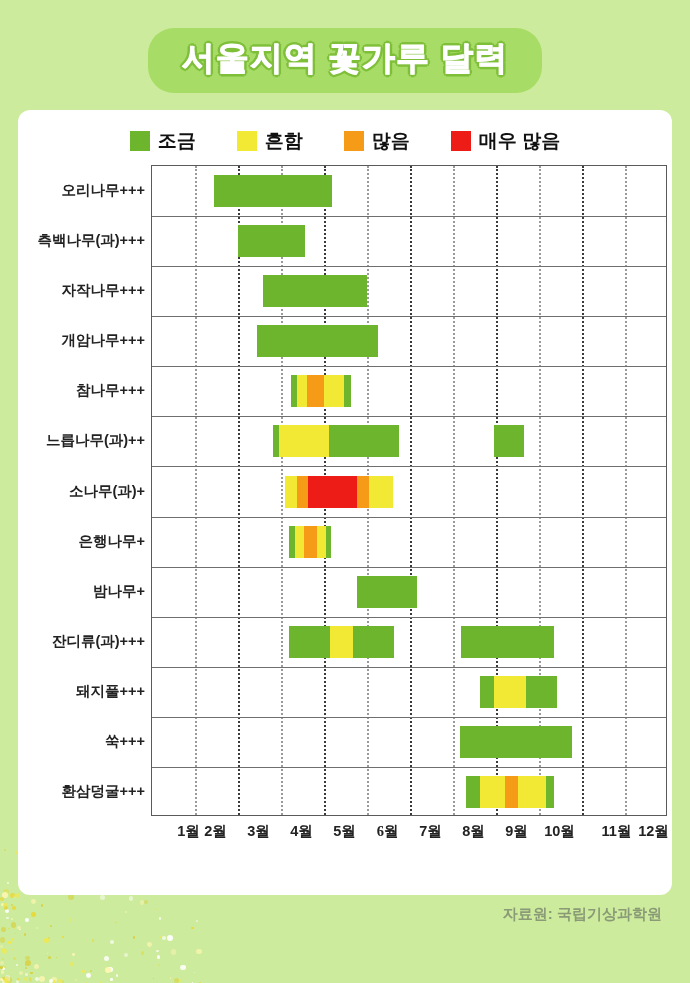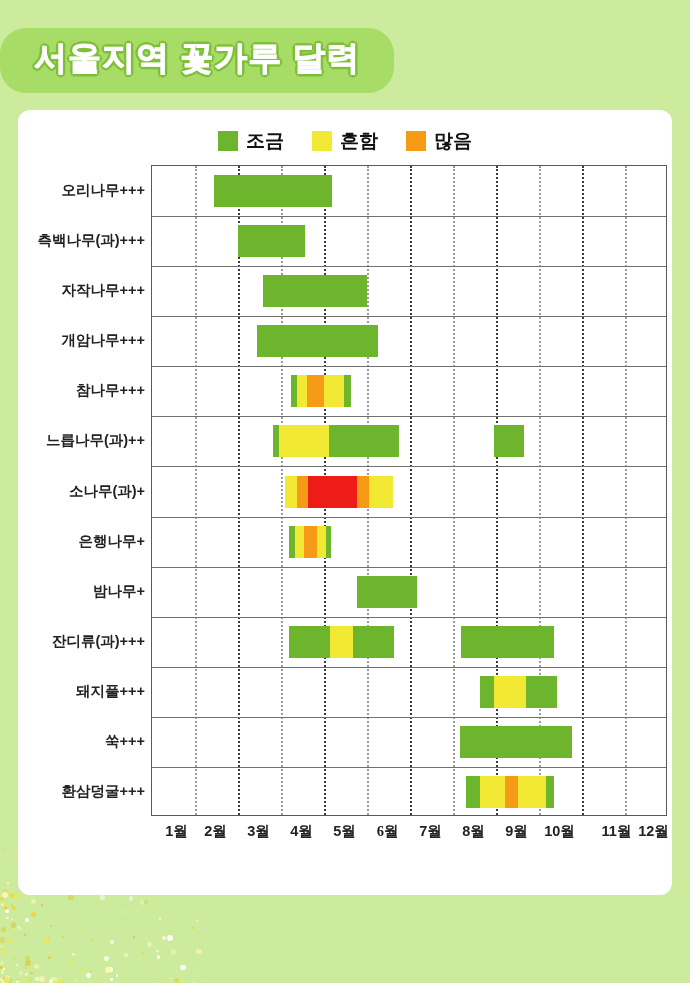--- a/index.html
+++ b/index.html
@@ -9,21 +9,21 @@
     background:#cdeb9c;
     font-family:"Liberation Sans","DejaVu Sans",sans-serif;
     overflow:hidden;position:relative;
   }
 
   
   .speckles{position:absolute;left:0;bottom:0;width:220px;height:150px;pointer-events:none;overflow:hidden;}
   .sp{position:absolute;border-radius:50%;}
 
   
-  .title-wrap{position:absolute;left:0;top:28px;width:690px;}
+  .title-wrap{position:absolute;left:0;top:28px;width:690px;text-align:center;}
   .title-pill{
     display:inline-block;
     background:#a7dd66;
     border-radius:26px;
     padding:8px 34px 12px 34px;
   }
   .title-text{
     font-size:33px;font-weight:bold;color:#ffffff;
     letter-spacing:1px;
     -webkit-text-stroke:1px #ffffff;
@@ -34,21 +34,21 @@
 
   
   .card{
     position:absolute;left:18px;top:110px;width:654px;height:785px;
     background:#ffffff;border-radius:12px;
   }
 
   
   .legend{
     position:absolute;left:0;top:18px;width:654px;
-    display:flex;justify-content:center;align-items:center;gap:28px;
+    display:flex;justify-content:center;align-items:center;gap:41px;
   }
   .legend-item{display:flex;align-items:center;gap:8px;}
   .legend-sw{width:20px;height:20px;display:block;}
   .legend-lb{font-size:19px;font-weight:bold;color:#111;}
 
   
   .chart{position:absolute;left:133px;top:55px;width:516px;height:651px;}
   .plot{position:absolute;left:0;top:0;width:516px;height:651px;
         border:1px solid #5a5a5a;box-sizing:border-box;}
   .vline{position:absolute;top:0;bottom:0;width:0;
@@ -251,20 +251,24 @@
         <span class="legend-lb">조금</span>
       </div>
       <div class="legend-item">
         <span class="legend-sw" style="background: rgb(242, 233, 53);"></span>
         <span class="legend-lb">흔함</span>
       </div>
       <div class="legend-item">
         <span class="legend-sw" style="background: rgb(245, 155, 24);"></span>
         <span class="legend-lb">많음</span>
       </div>
+      <div class="legend-item">
+        <span class="legend-sw" style="background: rgb(237, 28, 22);"></span>
+        <span class="legend-lb">매우 많음</span>
+      </div>
     </div>
 
   <div class="chart">
     <div class="plot" id="plot">
         <div class="vline gray" style="left: 43px;"></div>
         <div class="vline" style="left: 86px;"></div>
         <div class="vline gray" style="left: 129px;"></div>
         <div class="vline" style="left: 172px;"></div>
         <div class="vline gray" style="left: 215px;"></div>
         <div class="vline" style="left: 258px;"></div>
@@ -360,31 +364,32 @@
         <div class="rowlabel" style="top: 615.962px;">환삼덩굴+++</div>
         <div class="bar" style="left: 313.9px; width: 88.15px; top: 609.962px;">
           <div class="seg" style="background: rgb(108, 181, 45); width: 16.0976%;"></div>
           <div class="seg" style="background: rgb(242, 233, 53); width: 28.2927%;"></div>
           <div class="seg" style="background: rgb(245, 155, 24); width: 14.6341%;"></div>
           <div class="seg" style="background: rgb(242, 233, 53); width: 31.7073%;"></div>
           <div class="seg" style="background: rgb(108, 181, 45); width: 9.26829%;"></div>
         </div>
       </div>
     <div class="months" id="months">
-        <div class="mo" style="left: 4px; width: 43px;">1월</div>
+        <div class="mo" style="left: 16px; width: 43px;">1월</div>
         <div class="mo" style="left: 43px; width: 43px;">2월</div>
         <div class="mo" style="left: 86px; width: 43px;">3월</div>
         <div class="mo" style="left: 129px; width: 43px;">4월</div>
         <div class="mo" style="left: 172px; width: 43px;">5월</div>
         <div class="mo" style="left: 215px; width: 43px; font-family: Liberation Serif, serif;">6월</div>
         <div class="mo" style="left: 258px; width: 43px;">7월</div>
         <div class="mo" style="left: 301px; width: 43px;">8월</div>
         <div class="mo" style="left: 344px; width: 43px;">9월</div>
         <div class="mo" style="left: 387px; width: 43px;">10월</div>
         <div class="mo" style="left: 444px; width: 43px;">11월</div>
         <div class="mo" style="left: 481px; width: 43px;">12월</div>
       </div>
   </div>
 
 </div>
 
 <div class="footer">
+  <div class="src1">자료원: 국립기상과학원</div>
 </div>
 
 </body></html>

